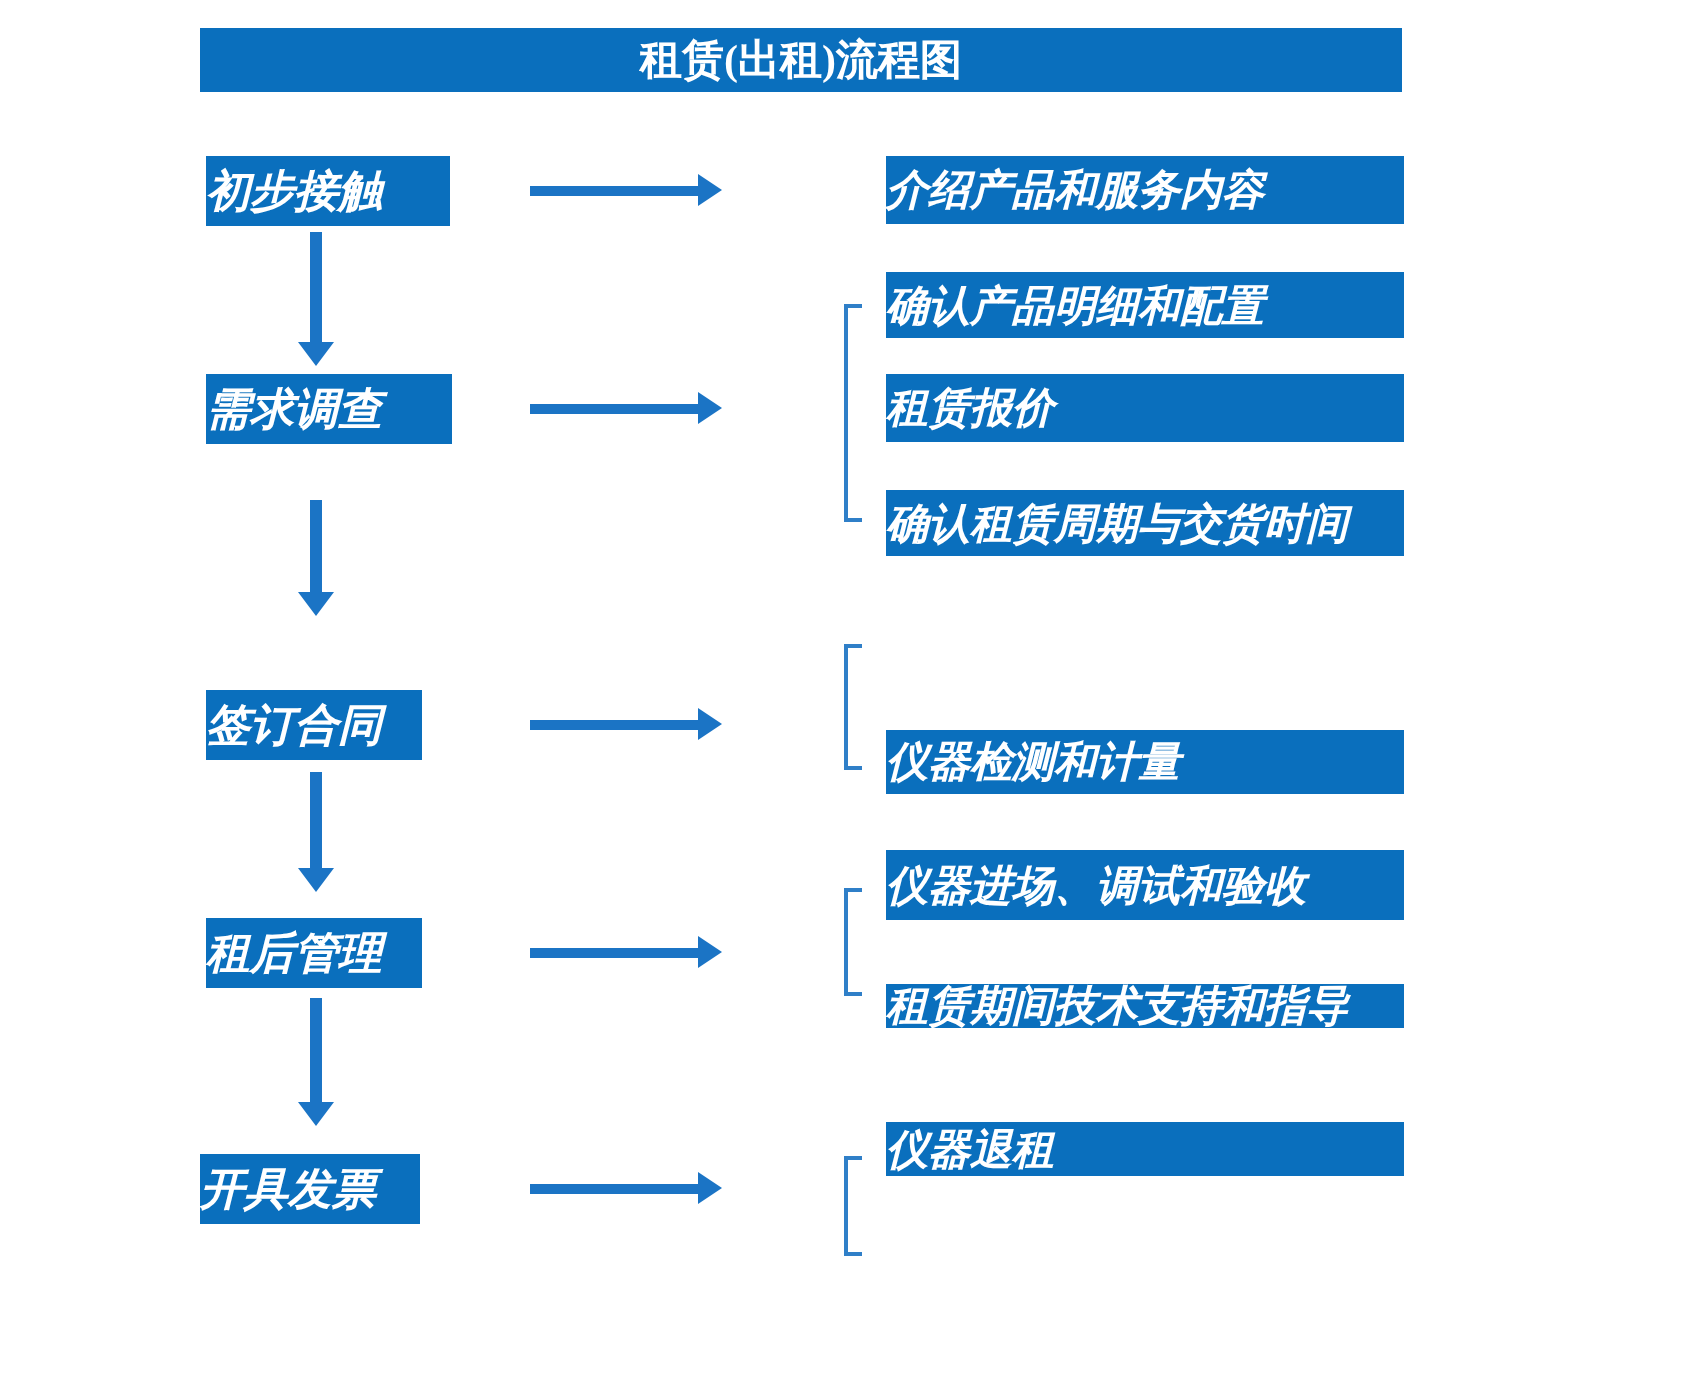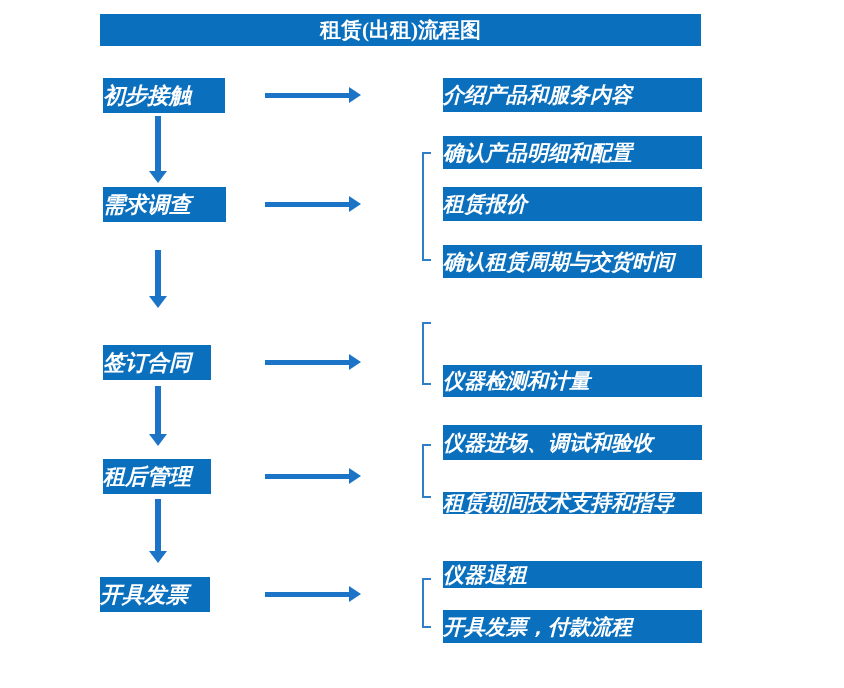--- a/index.html
+++ b/index.html
@@ -119,23 +119,20 @@
   <div class="blue-box detail-box" style="top:425px;height:35px;">
     <span>仪器进场、调试和验收</span>
   </div>
   <div class="blue-box detail-box" style="top:492px;height:22px;">
     <span>租赁期间技术支持和指导</span>
   </div>
 
   <div class="blue-box detail-box" style="top:561px;height:27px;">
     <span>仪器退租</span>
   </div>
-  <div class="blue-box detail-box" style="top:610px;">
-    <span>开具发票，付款流程</span>
-  </div>
 
   <div class="h-shaft" style="top:93px;"></div>
   <div class="h-head" style="top:87px;"></div>
 
   <div class="h-shaft" style="top:202px;"></div>
   <div class="h-head" style="top:196px;"></div>
 
   <div class="h-shaft" style="top:360px;"></div>
   <div class="h-head" style="top:354px;"></div>
 

